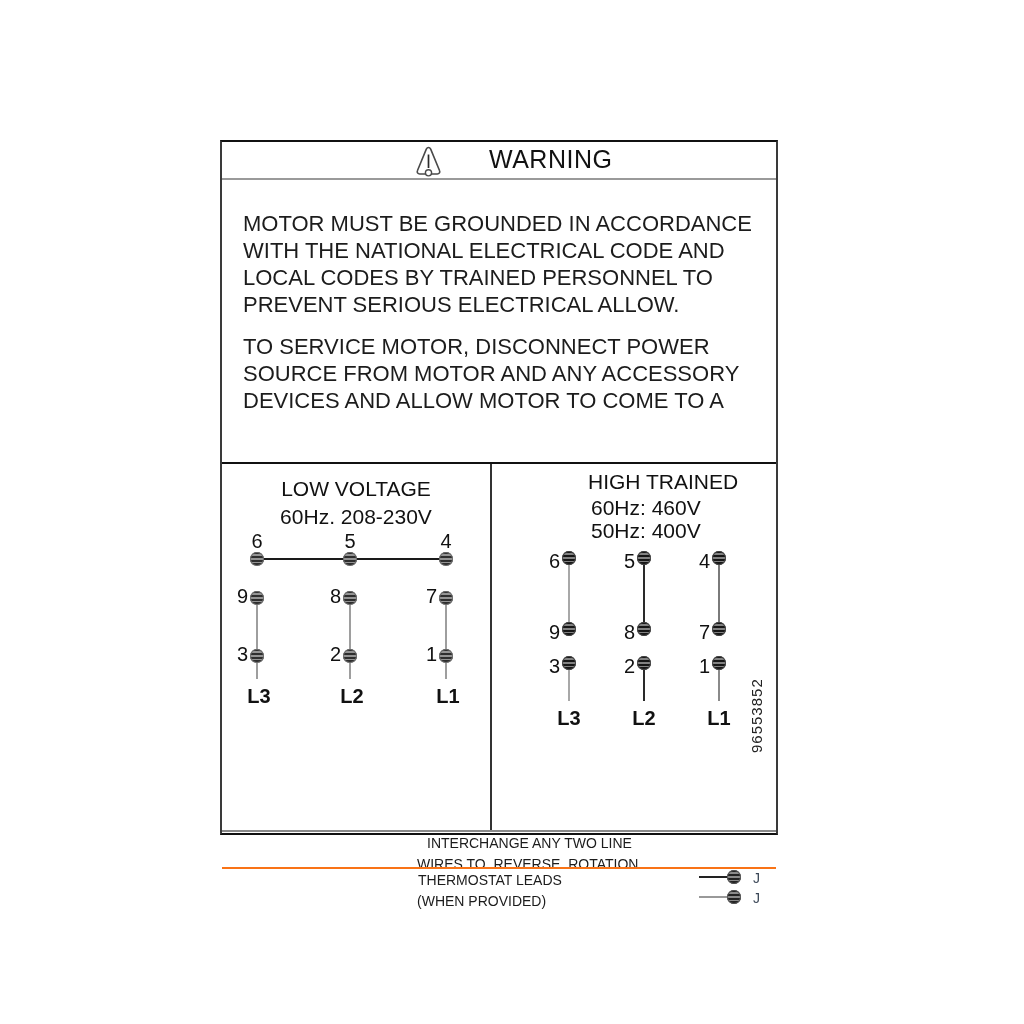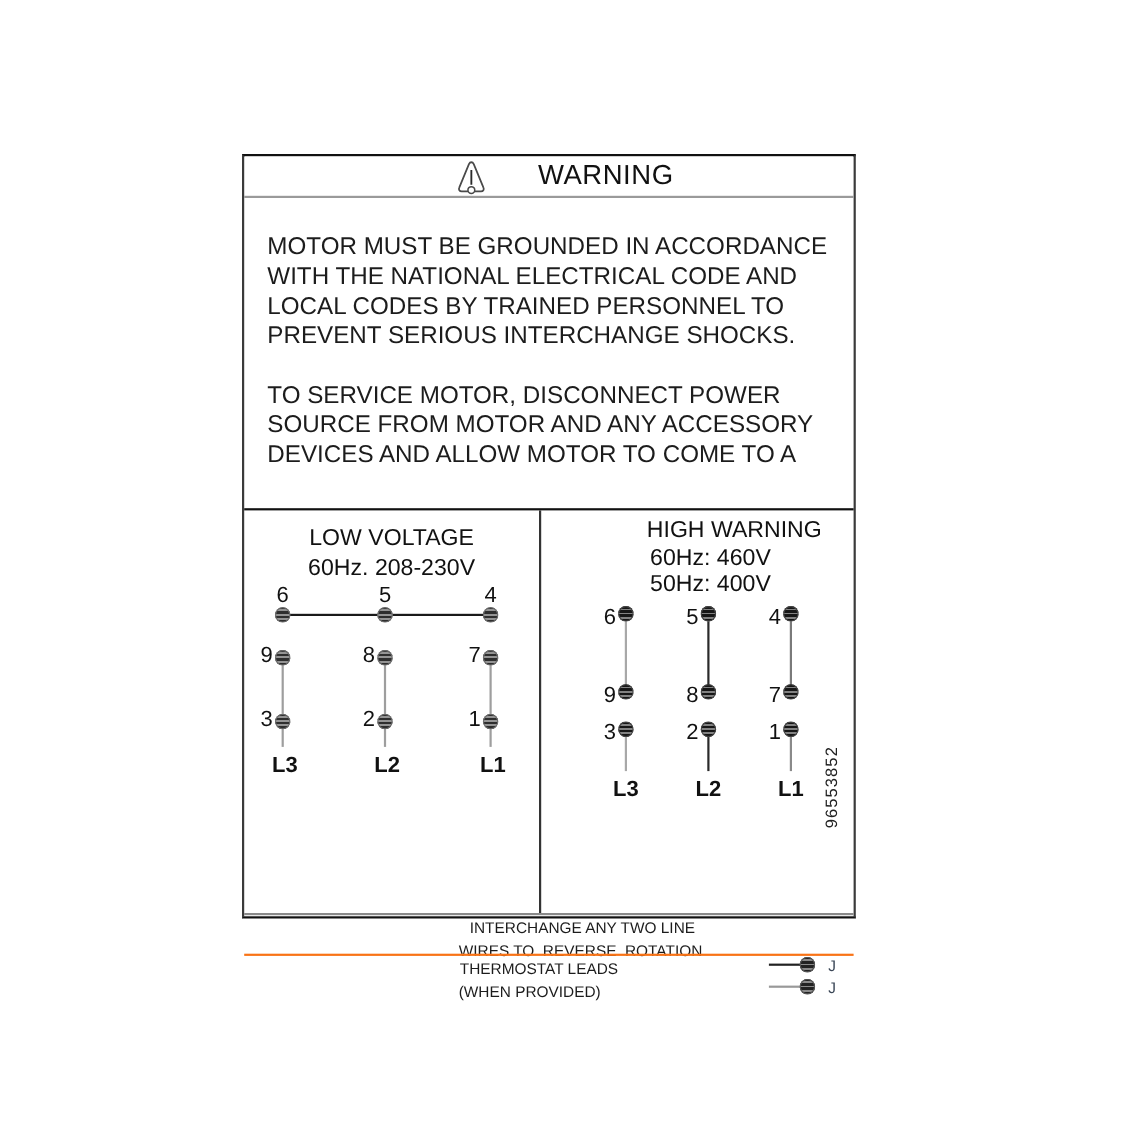--- a/index.html
+++ b/index.html
@@ -13,21 +13,21 @@
 
   
   .hdr{position:relative;height:38px;box-sizing:border-box;border-bottom:2px solid #9a9a9a;}
   .warn-icon{position:absolute;left:193px;top:3px;}
   .warn-title{position:absolute;left:267px;top:3px;font-size:25px;letter-spacing:.5px;color:#111;}
 
   
   .body-text{position:relative;height:282px;box-sizing:border-box;padding:30px 0 0 21px;
     font-size:22px;line-height:27px;color:#1c1c1c;}
   .body-text p{margin:0;}
-  .body-text p + p{margin-top:27px;}
+  .body-text p + p{margin-top:15px;}
 
   
   .diagrams{position:relative;height:368px;box-sizing:border-box;border-top:2px solid #111;display:flex;}
   .dleft{position:relative;width:270px;box-sizing:border-box;border-right:2px solid #333;}
   .dright{position:relative;flex:1;}
   .dtitle{position:absolute;left:0;top:13px;width:100%;text-align:center;font-size:21px;color:#111;}
   .dsub{position:absolute;left:0;top:41px;width:100%;text-align:center;font-size:21px;color:#111;}
   .htitle{position:absolute;left:96px;top:6px;font-size:21px;color:#111;}
   .hsub1{position:absolute;left:99px;top:32px;font-size:21px;color:#111;}
   .hsub2{position:absolute;left:99px;top:55px;font-size:21px;color:#111;}
@@ -74,21 +74,21 @@
         </svg>
       </span>
       <span class="warn-title">WARNING</span>
     </div>
 
     <div class="body-text">
       <p>
         <span>MOTOR MUST BE GROUNDED IN ACCORDANCE</span><br>
         <span>WITH THE NATIONAL ELECTRICAL CODE AND</span><br>
         <span>LOCAL CODES BY TRAINED PERSONNEL TO</span><br>
-        <span>PREVENT SERIOUS INTERCHANGE SHOCKS.</span>
+        <span>PREVENT SERIOUS ELECTRICAL ALLOW.</span>
       </p>
       <p>
         <span>TO SERVICE MOTOR, DISCONNECT POWER</span><br>
         <span>SOURCE FROM MOTOR AND ANY ACCESSORY</span><br>
         <span>DEVICES AND ALLOW MOTOR TO COME TO A</span><br>
       </p>
     </div>
 
     <div class="diagrams">
 
@@ -121,21 +121,21 @@
         <div class="dot" style="left:28px;top:185px"></div>
         <div class="dot" style="left:121px;top:185px"></div>
         <div class="dot" style="left:217px;top:185px"></div>
 
         <span class="lead-label" style="left:14px;top:221px">L3</span>
         <span class="lead-label" style="left:107px;top:221px">L2</span>
         <span class="lead-label" style="left:203px;top:221px">L1</span>
       </div>
 
       <div class="dright">
-        <div class="htitle">HIGH WARNING</div>
+        <div class="htitle">HIGH TRAINED</div>
         <div class="hsub1">60Hz: 460V</div>
         <div class="hsub2">50Hz: 400V</div>
 
         <div class="wire v" style="left:76px;top:94px;height:71px;background:#a8a8a8"></div>
         <div class="wire v" style="left:151px;top:94px;height:71px;background:#2a2a2a"></div>
         <div class="wire v" style="left:226px;top:94px;height:71px;background:#7a7a7a"></div>
         <div class="wire v" style="left:76px;top:199px;height:38px;background:#a8a8a8"></div>
         <div class="wire v" style="left:151px;top:199px;height:38px;background:#2a2a2a"></div>
         <div class="wire v" style="left:226px;top:199px;height:38px;background:#8a8a8a"></div>
 

